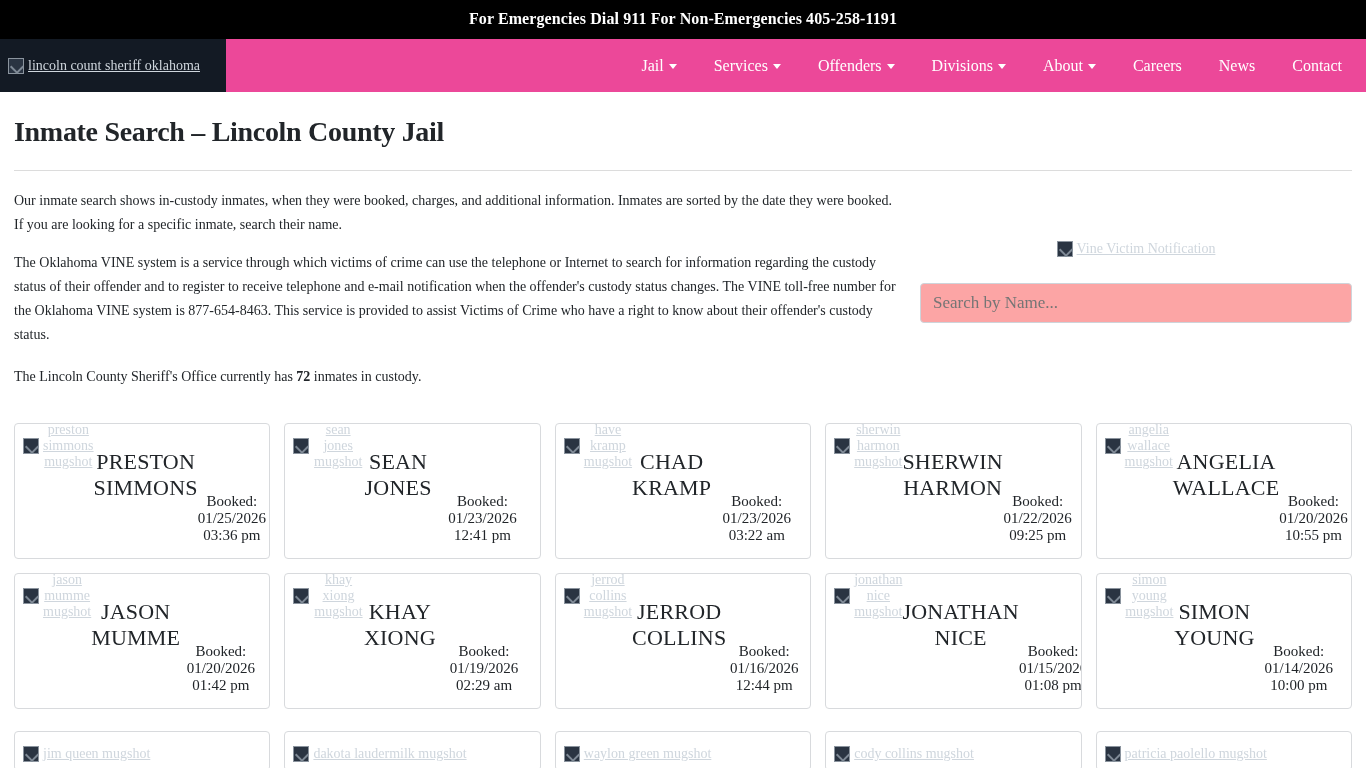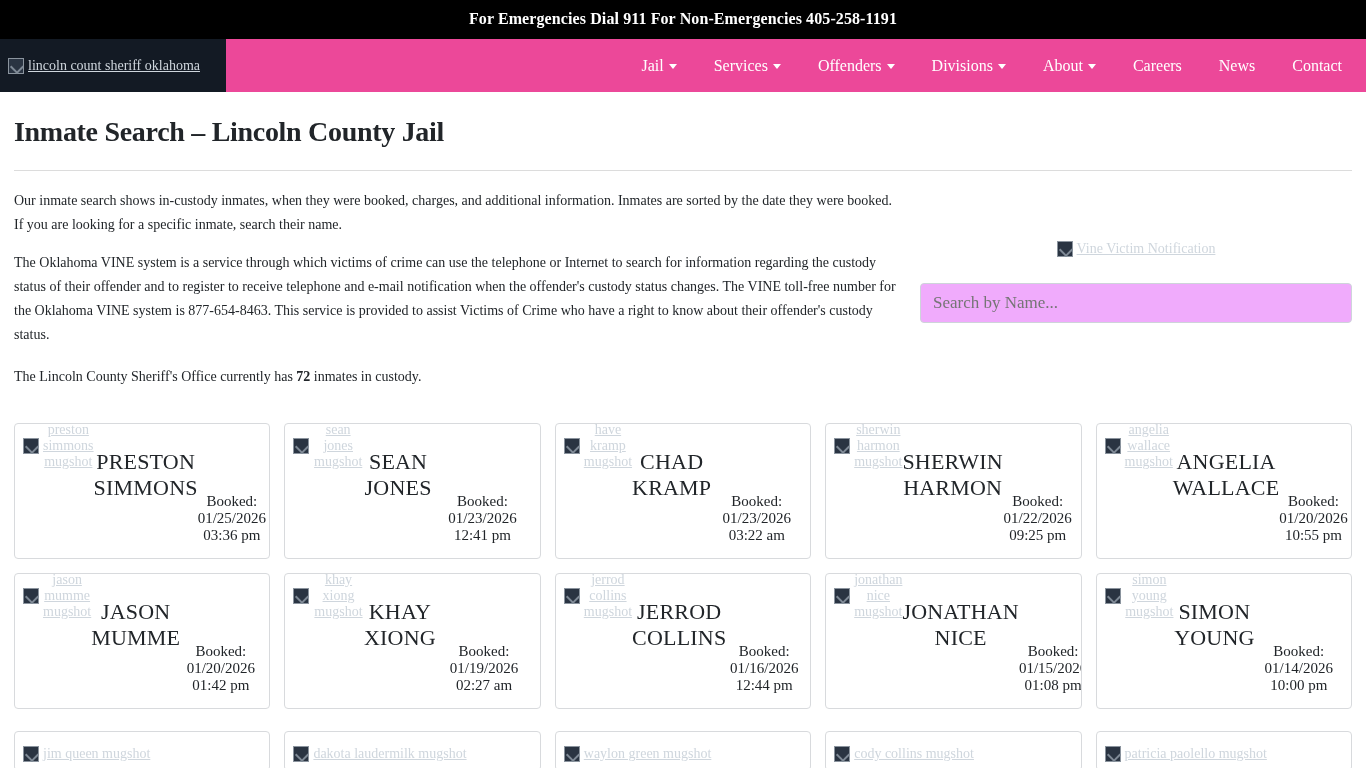--- a/index.html
+++ b/index.html
@@ -122,21 +122,21 @@
   .search-input {
     width: 432px;
     height: 40px;
     margin-top: 22px;
     padding: 6px 12px;
     font-size: 17px;
     font-family: "Liberation Serif", serif;
     color: #495057;
     border: 1px solid #ced4da;
     border-radius: 4px;
-    background: #f0abfc;
+    background: #fca5a5;
     outline: none;
   }
   .grid {
     display: grid;
     grid-template-columns: repeat(5, 1fr);
     gap: 14px;
     margin-top: 22px;
   }
   .card {
     border: 1px solid #d8dadd;
@@ -276,21 +276,21 @@
       <div class="booked">Booked: 01/20/2026 01:42 pm</div>
     </div>
     <div class="card">
       <div class="thumb">
           <span class="broken-img">
             <span class="bimg-icon"></span>
             <span>khay xiong mugshot</span>
           </span>
         </div>
       <div class="name">KHAY XIONG</div>
-      <div class="booked">Booked: 01/19/2026 02:27 am</div>
+      <div class="booked">Booked: 01/19/2026 02:29 am</div>
     </div>
     <div class="card">
       <div class="thumb">
           <span class="broken-img">
             <span class="bimg-icon"></span>
             <span>jerrod collins mugshot</span>
           </span>
         </div>
       <div class="name">JERROD COLLINS</div>
       <div class="booked">Booked: 01/16/2026 12:44 pm</div>

